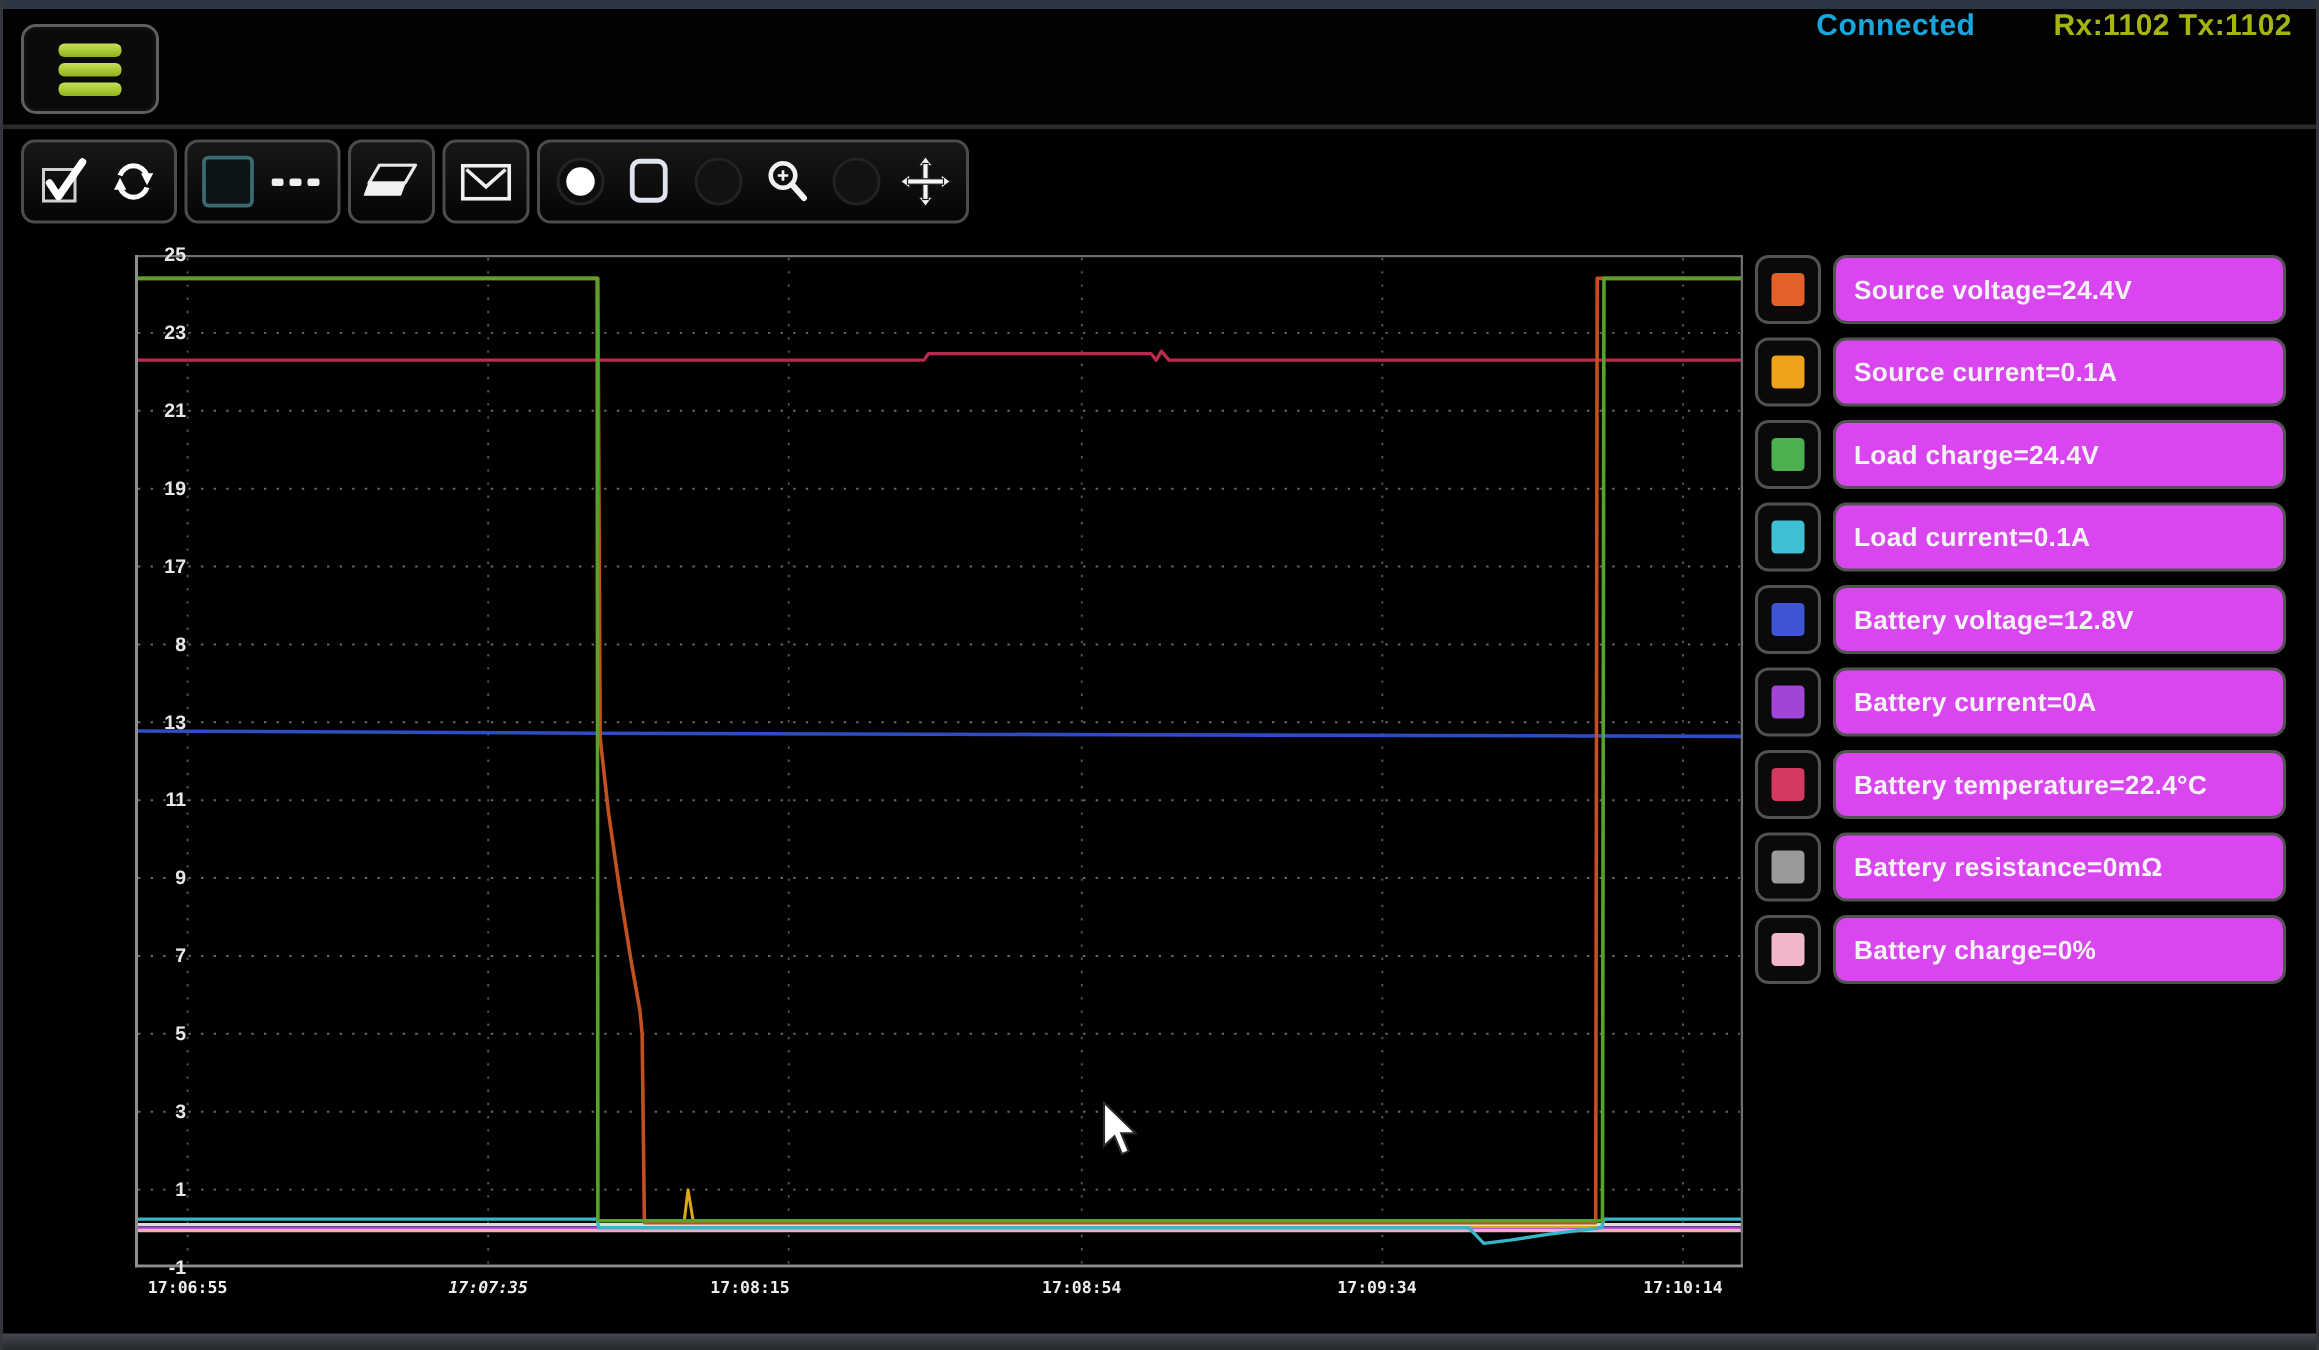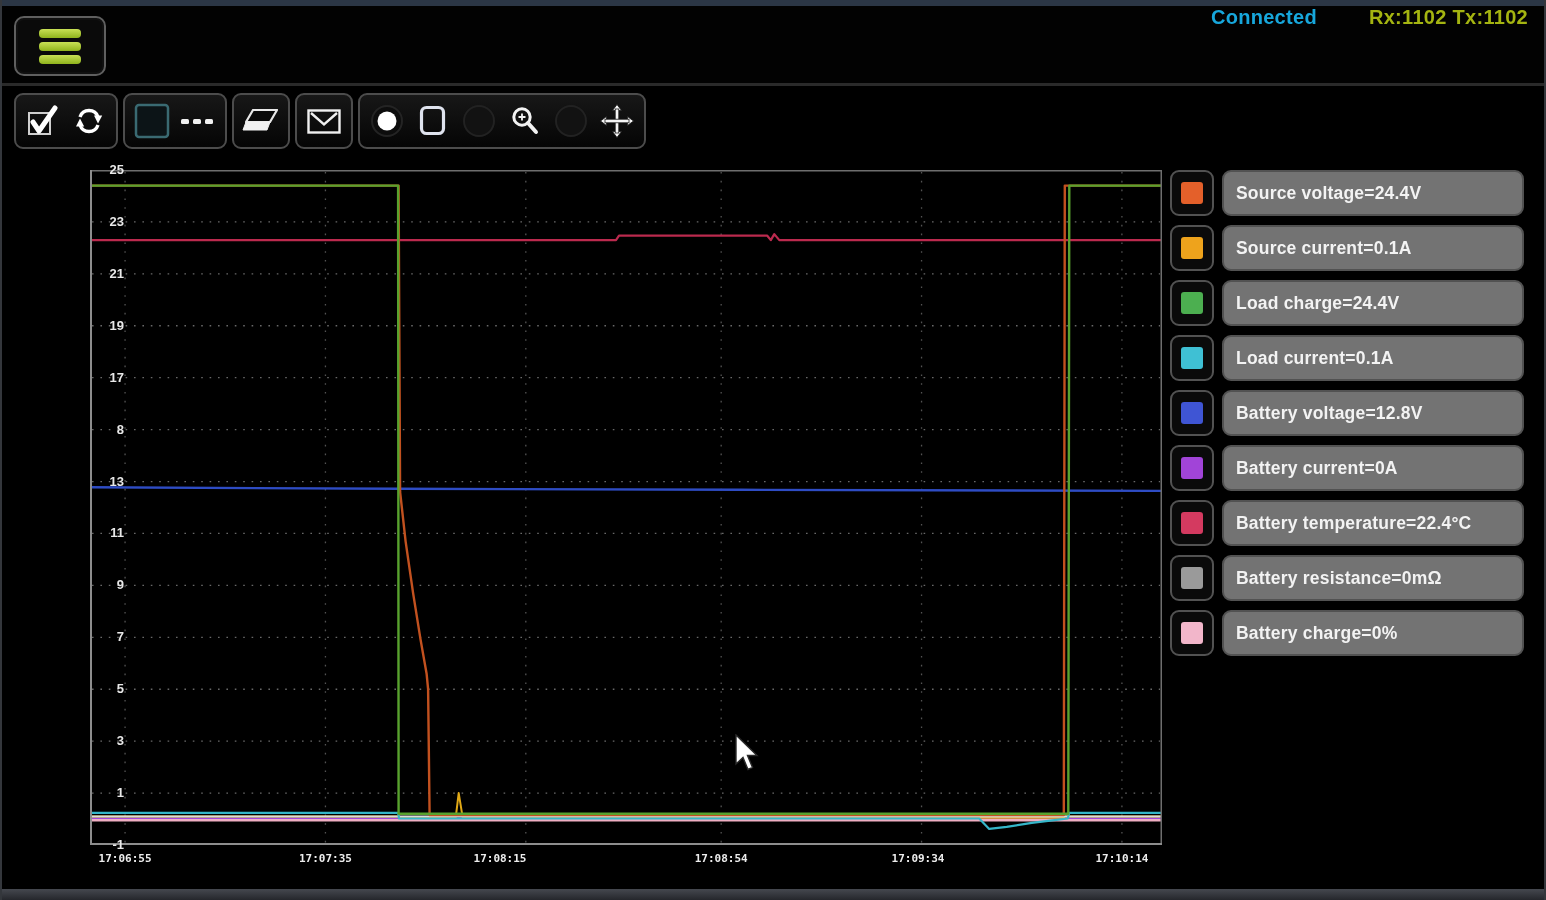--- a/index.html
+++ b/index.html
@@ -29,21 +29,21 @@
   .plot-wrap{position:absolute;left:88px;top:170px;width:1072px;height:675px;background:#000;}
   .ylab{position:absolute;left:0;width:80px;text-align:right;font-size:13px;font-weight:700;color:#e8e8e8;margin-left:42px;}
   .xlab{position:absolute;top:852px;transform:translateX(-50%);
         font-family:"DejaVu Sans Mono",monospace;font-size:11px;font-weight:700;color:#ededed;}
 
   .legend{position:absolute;left:1168px;top:170px;display:flex;flex-direction:column;gap:9px;}
   .lrow{display:flex;gap:8px;height:46px;}
   .lswatch{width:44px;height:46px;border:2px solid #525252;border-radius:9px;background:#0a0a0a;
            box-sizing:border-box;display:flex;align-items:center;justify-content:center;cursor:pointer;}
   .lswatch .sq{width:22px;height:22px;border-radius:3px;display:block;}
-  .llabel{width:302px;height:46px;border:2px solid #525252;border-radius:9px;background:#737373;
+  .llabel{width:302px;height:46px;border:2px solid #525252;border-radius:9px;background:#d946ef;
           box-sizing:border-box;display:flex;align-items:center;padding-left:12px;
           color:#f3f3f3;font-size:17.5px;font-weight:600;letter-spacing:.2px;cursor:pointer;}
 
   .bottom-strip{position:absolute;left:0;bottom:0;width:100%;height:11px;
                 background:linear-gradient(#45484f,#25272c);}
   .cursor{position:absolute;left:733px;top:734px;pointer-events:none;}
 </style>
 </head>
 <body>
 
@@ -223,21 +223,21 @@
     <div class="ylab" style="top: 525.462px;">11</div>
     <div class="ylab" style="top: 577.385px;">9</div>
     <div class="ylab" style="top: 629.308px;">7</div>
     <div class="ylab" style="top: 681.231px;">5</div>
     <div class="ylab" style="top: 733.154px;">3</div>
     <div class="ylab" style="top: 785.077px;">1</div>
     <div class="ylab" style="top: 837px;">-1</div>
   </div>
 <div id="xlabels">
     <div class="xlab" style="left: 123.065px;">17:06:55</div>
-    <div class="xlab" style="left: 323.439px;">17:07:35</div>
+    <div class="xlab" style="left: 323.439px; font-style: italic;">17:07:35</div>
     <div class="xlab" style="left: 498px;">17:08:15</div>
     <div class="xlab" style="left: 719.178px;">17:08:54</div>
     <div class="xlab" style="left: 916px;">17:09:34</div>
     <div class="xlab" style="left: 1119.93px;">17:10:14</div>
   </div>
 
 <div class="legend" id="legend">
     <div class="lrow">
       <div class="lswatch">
         <span class="sq" style="background:#e4602a"></span>

